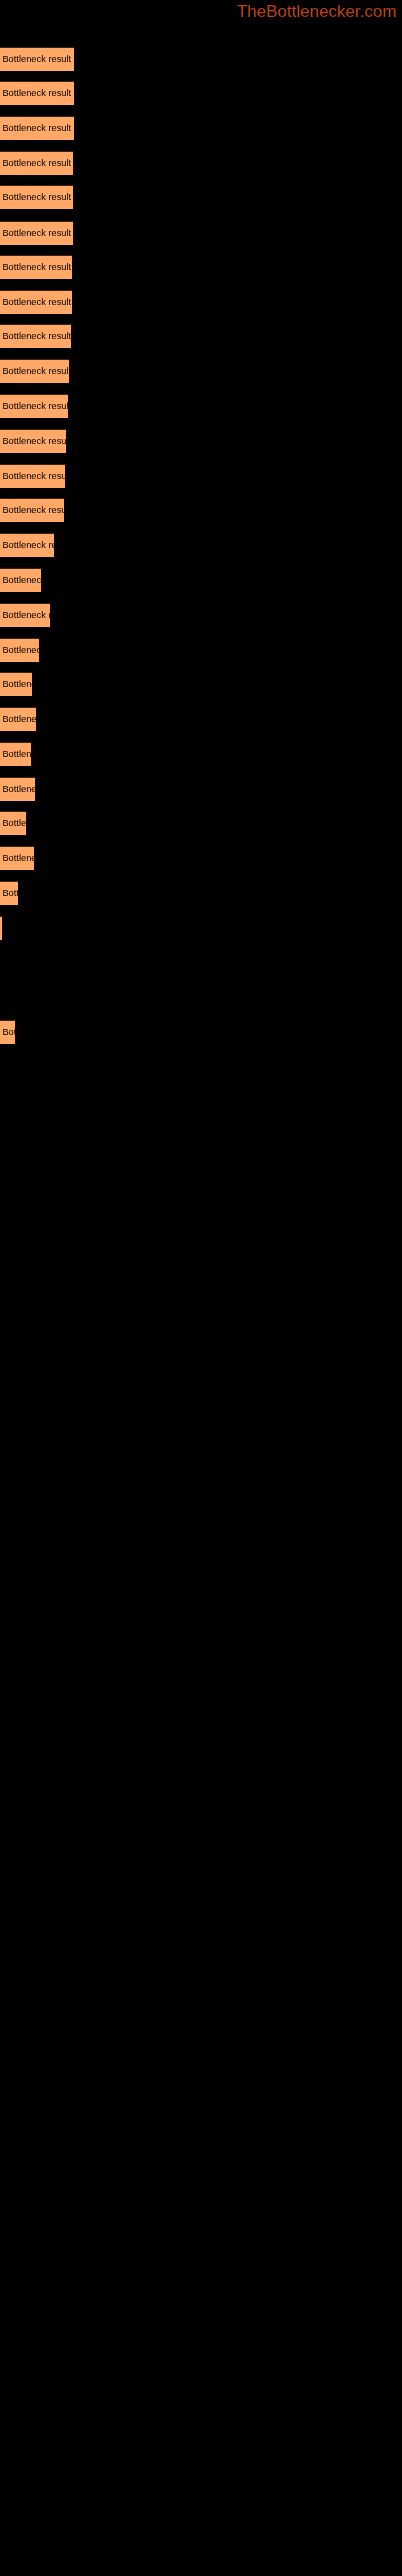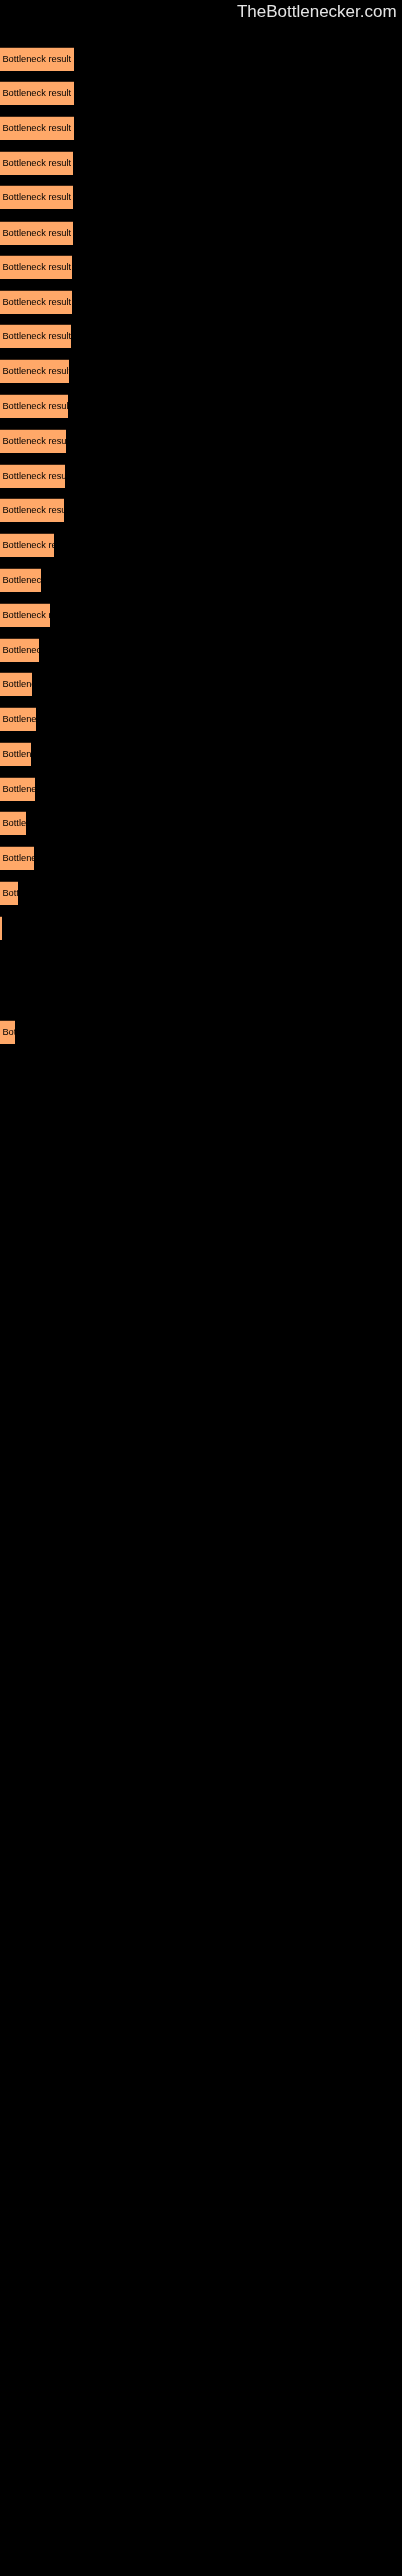--- a/index.html
+++ b/index.html
@@ -10,21 +10,21 @@
     overflow:hidden;
     position:relative;
   }
   #chart-root{position:absolute;left:0;top:0;width:403px;height:2576px;}
 
   .watermark{
     position:absolute;
     right:6.4px;
     top:1.6px;
     font-size:17px;
-    color:#e5e5e5;
+    color:#c2410c;
     letter-spacing:0px;
     white-space:nowrap;
     font-family:"Liberation Sans", sans-serif;
   }
 
   .bar-row{
     position:absolute;
     left:0;
     height:24px;
     overflow:hidden;

